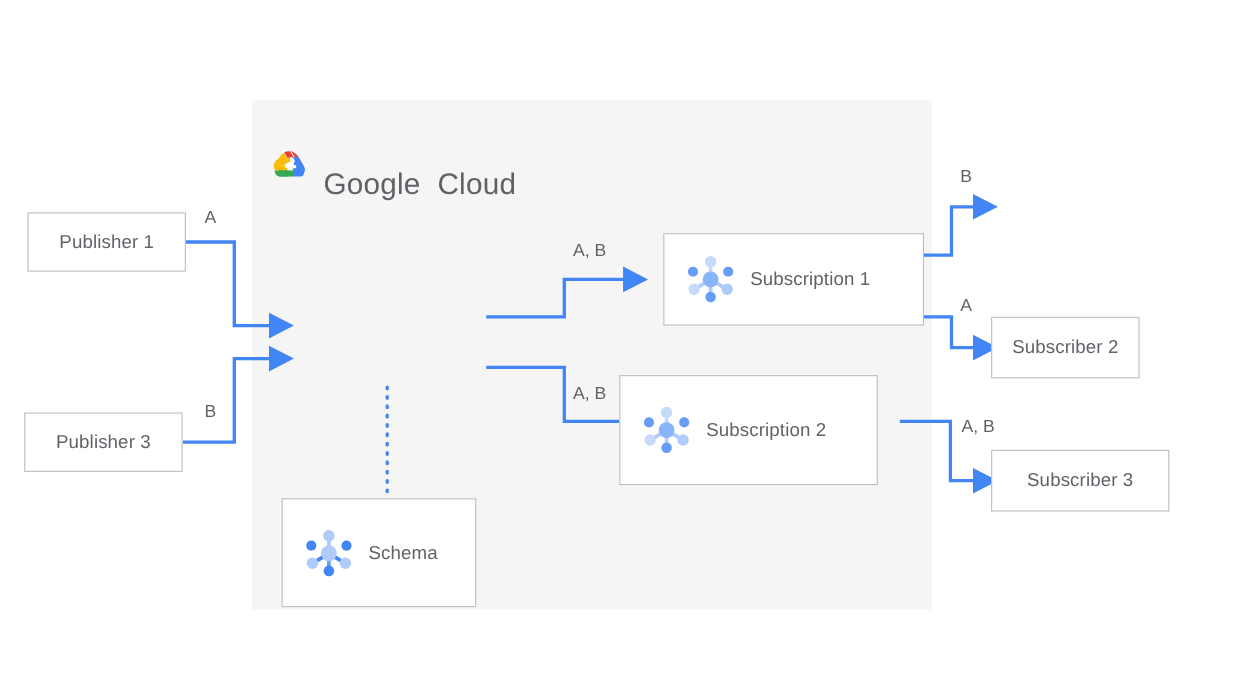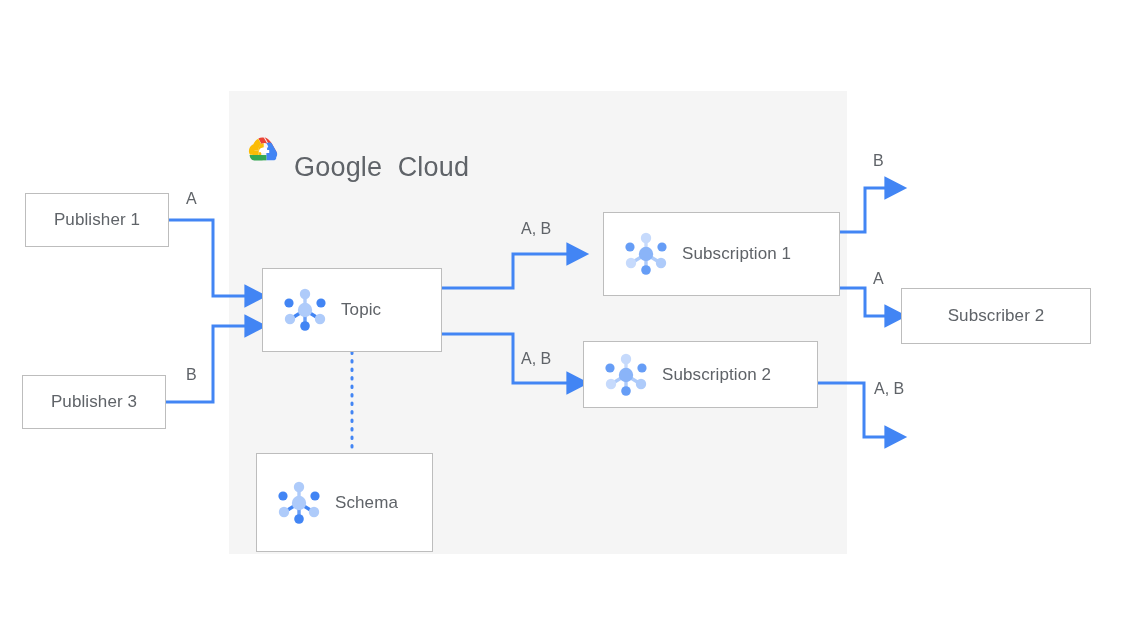--- a/index.html
+++ b/index.html
@@ -156,36 +156,20 @@
   </svg>
 
   <div class="node-box" style="left:25px; top:193px; width:144px; height:54px;">
     <span class="node-label">Publisher 1</span>
   </div>
 
   <div class="node-box" style="left:22px; top:375px; width:144px; height:54px;">
     <span class="node-label">Publisher 3</span>
   </div>
 
-  <div class="node-box with-icon" style="left:262px; top:268px; width:180px; height:84px;">
-    <svg class="node-icon" viewBox="0 0 56 56">
-      <line x1="28" y1="28" x2="28" y2="13" stroke="#aecbfa" stroke-width="3.4"></line>
-      <line x1="28" y1="28" x2="15" y2="36" stroke="#4285f4" stroke-width="3.4"></line>
-      <line x1="28" y1="28" x2="41" y2="36" stroke="#4285f4" stroke-width="3.4"></line>
-      <line x1="28" y1="28" x2="28" y2="43" stroke="#669df6" stroke-width="3.4"></line>
-      <circle cx="28" cy="28" r="7.2" fill="#aecbfa"></circle>
-      <circle cx="28" cy="12" r="5.2" fill="#aecbfa"></circle>
-      <circle cx="12" cy="21" r="4.6" fill="#4285f4"></circle>
-      <circle cx="44" cy="21" r="4.6" fill="#4285f4"></circle>
-      <circle cx="13" cy="37" r="5.2" fill="#aecbfa"></circle>
-      <circle cx="43" cy="37" r="5.2" fill="#aecbfa"></circle>
-      <circle cx="28" cy="44" r="4.8" fill="#4285f4"></circle>
-    </svg>
-    <span class="node-label">Topic</span>
-  </div>
 
   <div class="node-box with-icon" style="left:256px; top:453px; width:177px; height:99px;">
     <svg class="node-icon" viewBox="0 0 56 56">
       <line x1="28" y1="28" x2="28" y2="13" stroke="#aecbfa" stroke-width="3.4"></line>
       <line x1="28" y1="28" x2="15" y2="36" stroke="#4285f4" stroke-width="3.4"></line>
       <line x1="28" y1="28" x2="41" y2="36" stroke="#4285f4" stroke-width="3.4"></line>
       <line x1="28" y1="28" x2="28" y2="43" stroke="#669df6" stroke-width="3.4"></line>
       <circle cx="28" cy="28" r="7.2" fill="#aecbfa"></circle>
       <circle cx="28" cy="12" r="5.2" fill="#aecbfa"></circle>
       <circle cx="12" cy="21" r="4.6" fill="#4285f4"></circle>
@@ -207,42 +191,45 @@
       <circle cx="28" cy="12" r="5.2" fill="#c6dafc"></circle>
       <circle cx="12" cy="21" r="4.6" fill="#669df6"></circle>
       <circle cx="44" cy="21" r="4.6" fill="#669df6"></circle>
       <circle cx="13" cy="37" r="5.2" fill="#c6dafc"></circle>
       <circle cx="43" cy="37" r="5.2" fill="#aecbfa"></circle>
       <circle cx="28" cy="44" r="4.8" fill="#669df6"></circle>
     </svg>
     <span class="node-label">Subscription 1</span>
   </div>
 
-  <div class="node-box with-icon" style="left:583px; top:341px; width:235px; height:67px;">
+  <div class="node-box with-icon" style="left:563px; top:341px; width:235px; height:100px;">
     <svg class="node-icon" viewBox="0 0 56 56">
       <line x1="28" y1="28" x2="28" y2="13" stroke="#c6dafc" stroke-width="3.4"></line>
       <line x1="28" y1="28" x2="15" y2="36" stroke="#aecbfa" stroke-width="3.4"></line>
       <line x1="28" y1="28" x2="41" y2="36" stroke="#aecbfa" stroke-width="3.4"></line>
       <line x1="28" y1="28" x2="28" y2="43" stroke="#aecbfa" stroke-width="3.4"></line>
       <circle cx="28" cy="28" r="7.2" fill="#8ab4f8"></circle>
       <circle cx="28" cy="12" r="5.2" fill="#c6dafc"></circle>
       <circle cx="12" cy="21" r="4.6" fill="#669df6"></circle>
       <circle cx="44" cy="21" r="4.6" fill="#669df6"></circle>
       <circle cx="13" cy="37" r="5.2" fill="#c6dafc"></circle>
       <circle cx="43" cy="37" r="5.2" fill="#aecbfa"></circle>
       <circle cx="28" cy="44" r="4.8" fill="#669df6"></circle>
     </svg>
     <span class="node-label">Subscription 2</span>
   </div>
 
 
-  <div class="node-box" style="left:901px; top:288px; width:190px; height:56px;">
+  <div class="node-box" style="left:901px; top:288px; width:135px; height:56px;">
     <span class="node-label">Subscriber 2</span>
   </div>
 
+  <div class="node-box" style="left:901px; top:409px; width:162px; height:56px;">
+    <span class="node-label">Subscriber 3</span>
+  </div>
 
   <div class="edge-label" style="left:186px; top:190px;">A</div>
 
   <div class="edge-label" style="left:186px; top:366px;">B</div>
 
   <div class="edge-label" style="left:521px; top:220px;">A, B</div>
 
   <div class="edge-label" style="left:521px; top:350px;">A, B</div>
 
   <div class="edge-label" style="left:873px; top:152px;">B</div>

